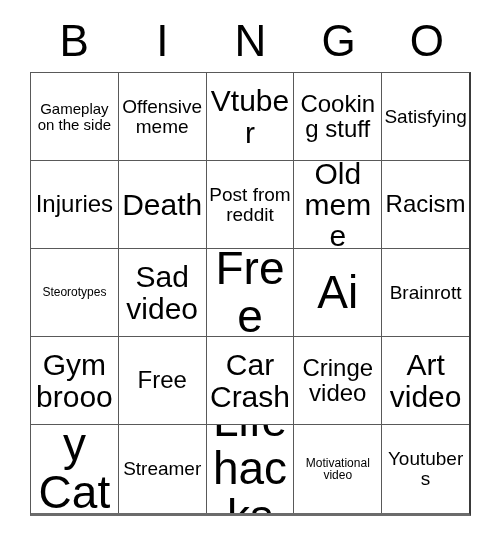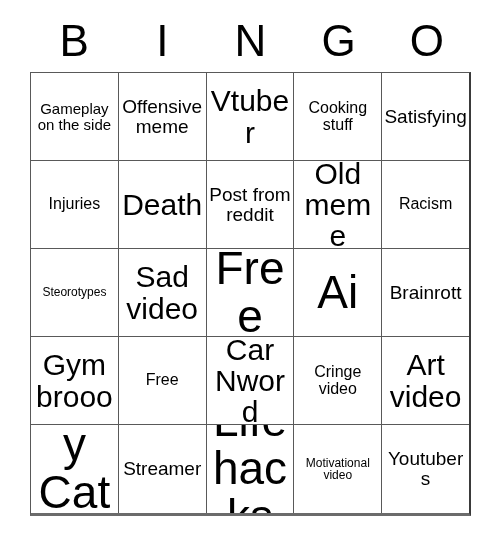--- a/index.html
+++ b/index.html
@@ -78,21 +78,21 @@
     display: block;
     width: 100%;
     line-height: 1.04;
     word-break: break-word;
   }
 
   
   .sz-xs .cell-text { font-size: 12px; }
   .sz-sm .cell-text { font-size: 15px; }
   .sz-md .cell-text { font-size: 19px; }
-  .sz-lg .cell-text { font-size: 16px; }
+  .sz-lg .cell-text { font-size: 24px; }
   .sz-xl .cell-text { font-size: 30px; }
   .sz-xxl .cell-text { font-size: 46px; }
 </style>
 </head>
 <body>
 
 <div id="bingo-card">
 
   <div id="bingo-header">
     <div class="header-letter">B</div>
@@ -159,21 +159,21 @@
     </div>
 
     <div class="bingo-row">
       <div class="bingo-cell sz-xl">
           <span class="cell-text">Gym brooo</span>
         </div>
       <div class="bingo-cell sz-lg">
           <span class="cell-text">Free</span>
         </div>
       <div class="bingo-cell sz-xl">
-          <span class="cell-text">Car Nword</span>
+          <span class="cell-text">Car Crash</span>
         </div>
       <div class="bingo-cell sz-lg">
           <span class="cell-text">Cringe video</span>
         </div>
       <div class="bingo-cell sz-xl">
           <span class="cell-text">Art video</span>
         </div>
     </div>
 
     <div class="bingo-row">

